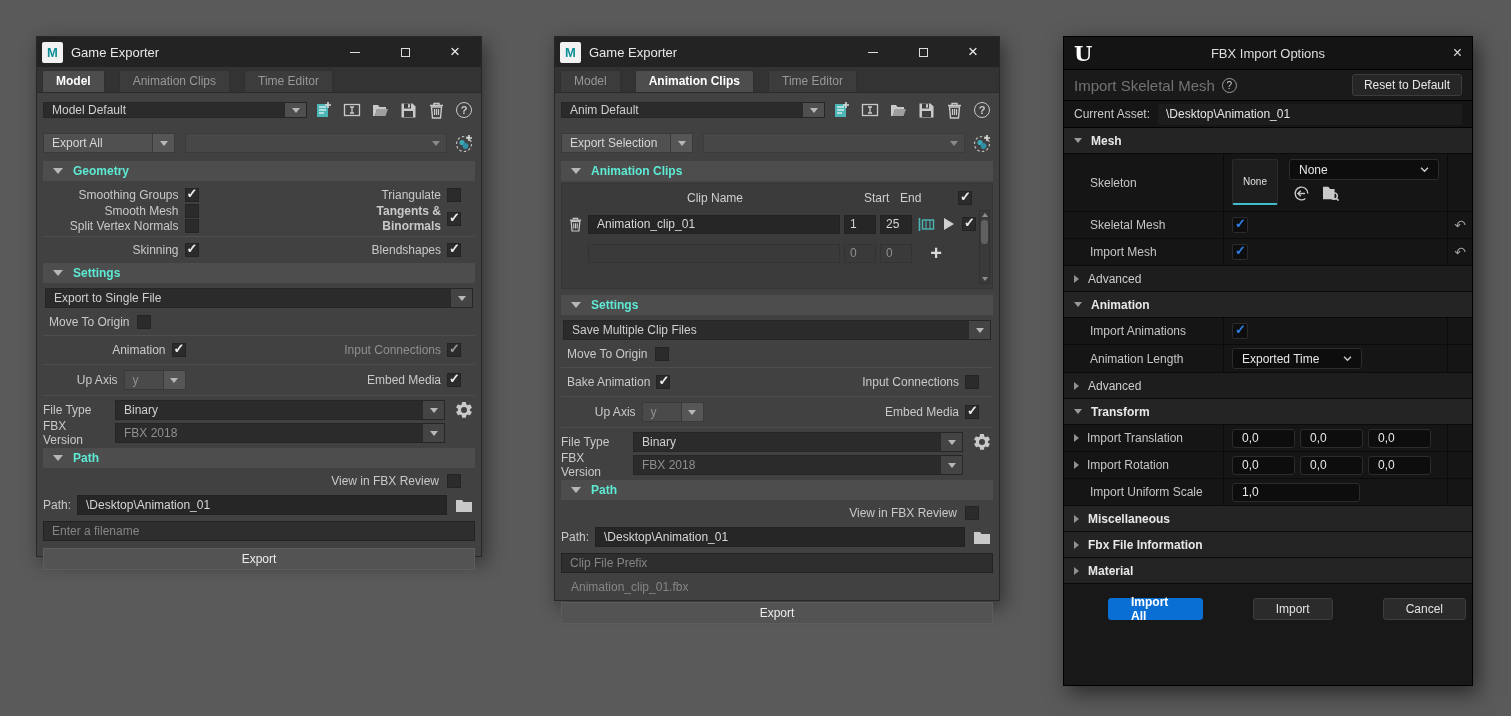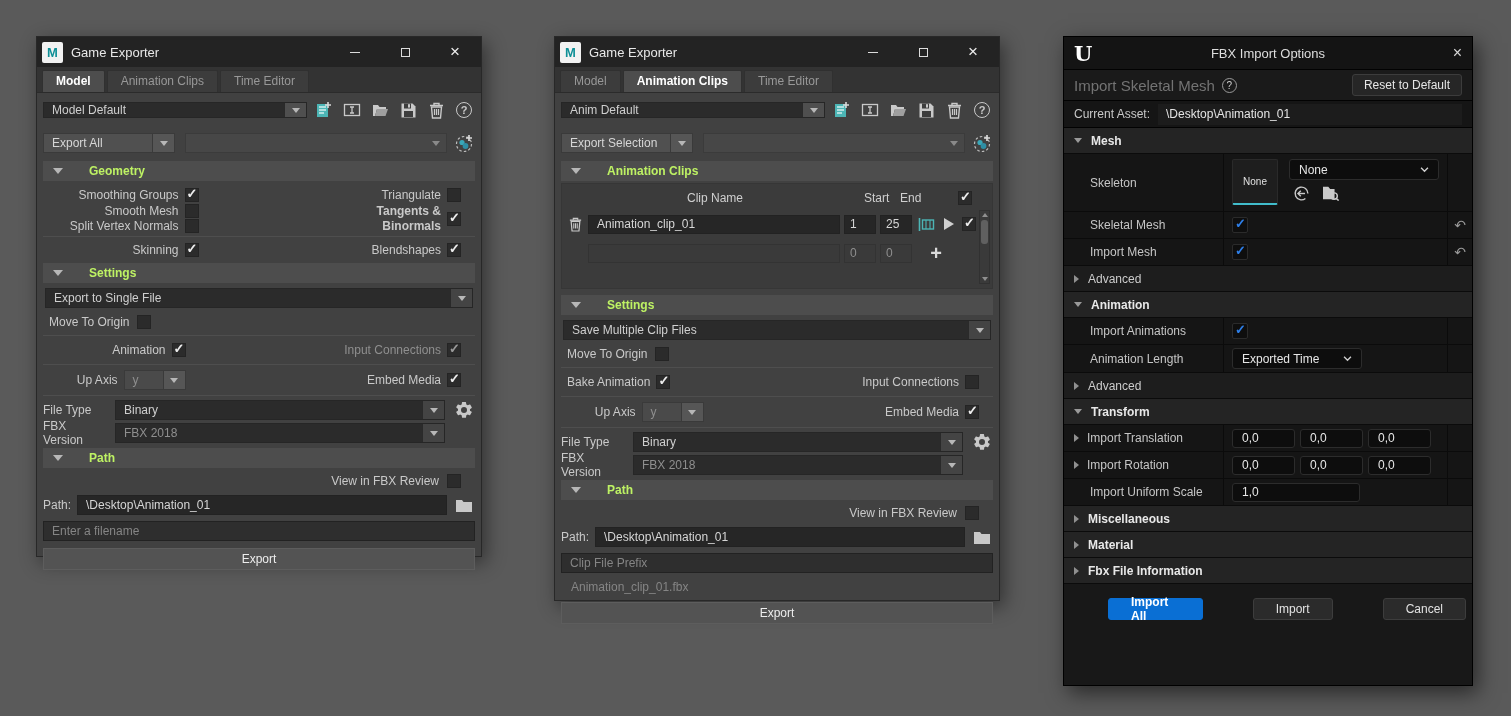--- a/index.html
+++ b/index.html
@@ -18,21 +18,21 @@
     display:flex; flex-direction:column; font-size:12px;
   }
   .mtitle { height:30px; background:#232323; display:flex; align-items:center; gap:8px; padding:0 5px; flex:0 0 auto; }
   .mlogo { width:21px; height:21px; background:#f2f2f2; display:flex; align-items:center; justify-content:center;
            font-weight:bold; font-size:13px; color:#0e8f96; border-radius:2px; }
   .mtitle-text { flex:1; color:#e8e8e8; font-size:13px; }
   .wbtn { width:42px; height:28px; display:flex; align-items:center; justify-content:center; color:#e8e8e8; }
   .wbtn .bar { width:10px; border-top:1.5px solid #dcdcdc; }
   .wbtn .box { width:9px; height:9px; border:1.5px solid #dcdcdc; }
   .wbtn.close::after { content:"×"; font-size:17px; color:#eee; }
-  .mtabs { background:#333333; display:flex; gap:2px; padding:3px 5px 0 5px; border-bottom:1px solid #2b2b2b; flex:0 0 auto; }
+  .mtabs { background:#333333; display:flex; gap:14px; padding:3px 5px 0 5px; border-bottom:1px solid #2b2b2b; flex:0 0 auto; }
   .mtab { padding:3px 13px 4px; font-size:12px; color:#989898; background:#3c3c3c;
           border:1px solid #303030; border-bottom:none; border-radius:2px 2px 0 0; }
   .mtab.active { background:#4d4d4d; color:#ffffff; font-weight:bold; }
   .mbody { flex:1; display:flex; flex-direction:column; padding:0 6px; }
   .mrow { display:flex; align-items:center; flex:0 0 auto; }
 
   .mcombo { background:#2b2b2b; height:16px; display:flex; align-items:center; color:#cfcfcf;
             padding:0 8px; position:relative; border:1px solid #262626; }
   .mcombo .arr { position:absolute; right:0; top:0; bottom:0; width:22px; background:#4f4f4f;
                  display:flex; align-items:center; justify-content:center; border-left:1px solid #2a2a2a; }
@@ -40,22 +40,22 @@
   .tri-dn.big { border-left-width:5px; border-right-width:5px; border-top-width:6px; }
   .tri-rt { width:0; height:0; border-top:4px solid transparent; border-bottom:4px solid transparent; border-left:5px solid #909090; }
 
   .mibtn { width:22px; height:22px; display:flex; align-items:center; justify-content:center; }
   .msmall-combo { height:20px; background:#505050; border:1px solid #3a3a3a; color:#d6d6d6;
                   display:flex; align-items:center; padding:0 8px; }
   .msmall-arr { height:20px; width:22px; background:#565656; border:1px solid #3a3a3a; border-left:none;
                 display:flex; align-items:center; justify-content:center; }
   .mwide-combo { flex:1; height:20px; background:#474747; border:1px solid #3b3b3b;
                  display:flex; align-items:center; justify-content:flex-end; padding:0 6px; }
-  .msec { background:#4d4d4d; height:20px; margin:2px 0; display:flex; align-items:center; gap:26px;
-          padding:0 10px; color:#bef264; font-weight:bold; flex:0 0 auto; }
+  .msec { background:#4d4d4d; height:20px; margin:2px 0; display:flex; align-items:center; gap:10px;
+          padding:0 10px; color:#5eead4; font-weight:bold; flex:0 0 auto; }
   .mcheck { width:14px; height:14px; background:#2b2b2b; border:1px solid #242424; position:relative; flex:0 0 auto; }
   .mcheck.checked::after { content:"✓"; position:absolute; left:1px; top:-3px; color:#ededed; font-size:13px; font-weight:bold; }
   .mcheck.checked.dim::after { color:#9a9a9a; }
   .mlabel { color:#c9c9c9; }
   .dim { color:#8f8f8f !important; }
   .pair { display:flex; align-items:center; }
   .half-l { width:36%; display:flex; justify-content:flex-end; align-items:center; gap:6px; }
   .half-r { flex:1; display:flex; justify-content:flex-end; align-items:center; gap:6px; padding-right:14px; }
   .hline { border-top:1px solid #4e4e4e; margin:2px 0; }
   .minput { background:#262626; border:1px solid #222; height:20px; display:flex; align-items:center;
@@ -777,25 +777,25 @@
       </div>
     <div class="uextra"></div>
   </div>
 
   <div class="ucat">
       <i class="tri-rt"></i>
       <span>Miscellaneous</span>
     </div>
   <div class="ucat">
       <i class="tri-rt"></i>
-      <span>Material</span>
+      <span>Fbx File Information</span>
     </div>
   <div class="ucat">
       <i class="tri-rt"></i>
-      <span>Fbx File Information</span>
+      <span>Material</span>
     </div>
 
   <div class="ufoot">
     <span class="ubtn primary">Import All</span>
     <span class="ubtn">Import</span>
     <span class="ubtn">Cancel</span>
   </div>
 </div>
 
 </body></html>

